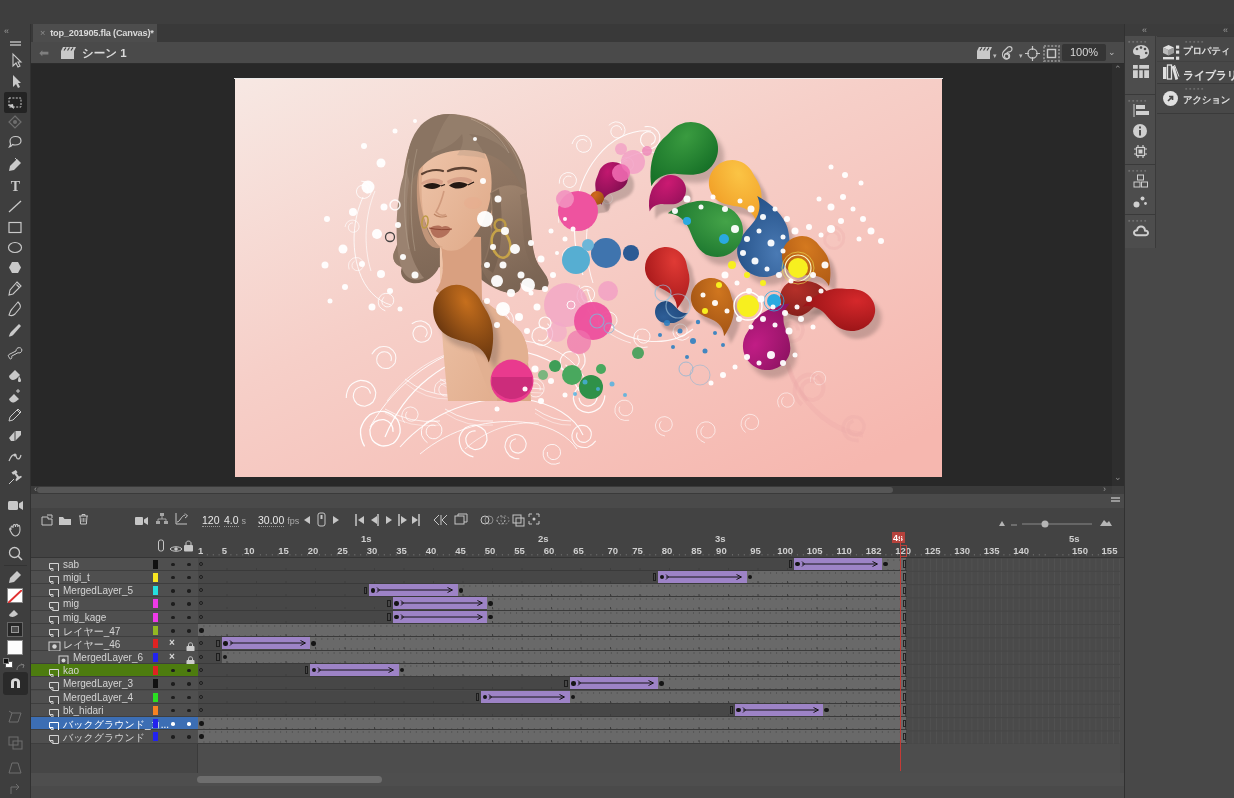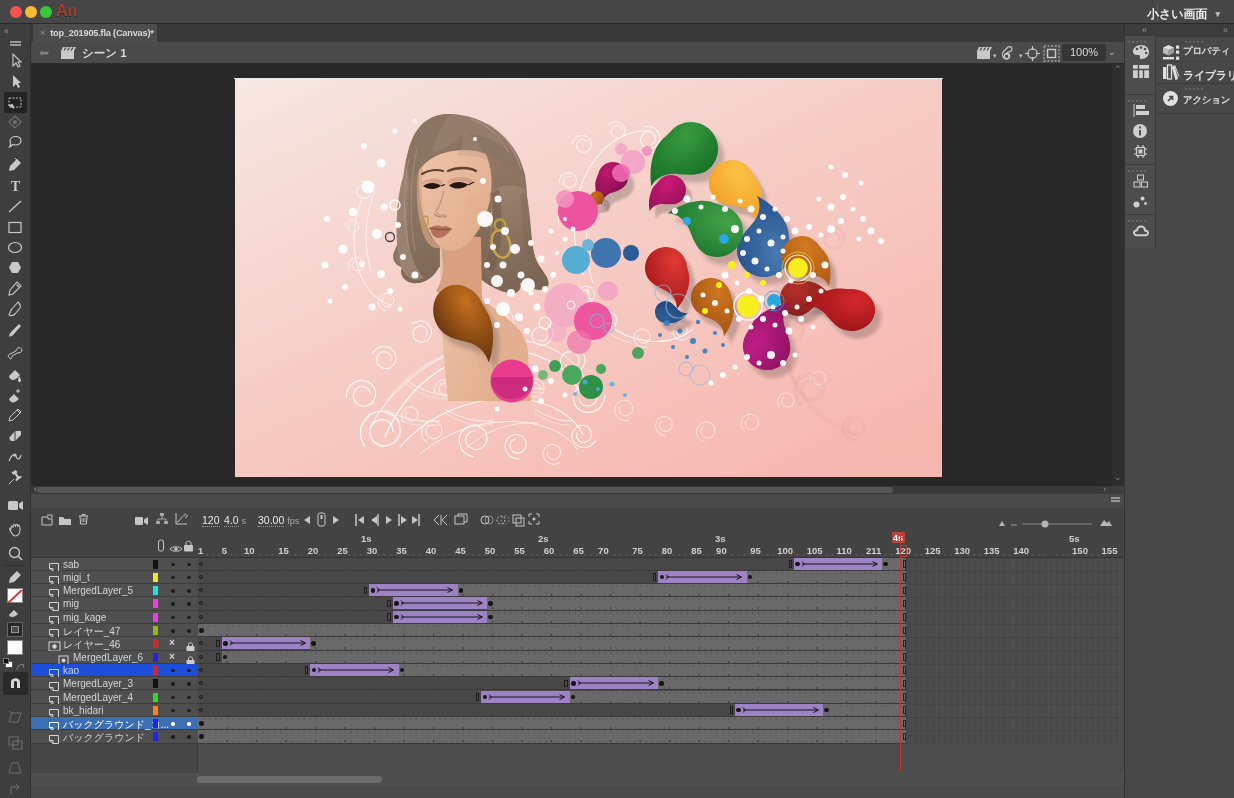--- a/index.html
+++ b/index.html
@@ -20,28 +20,20 @@
   #editbar { left:31px; top:42px; width:1093px; height:22px; background:#4a4a4a; border-bottom:1px solid #2c2c2c; }
   #canvas { left:31px; top:64px; width:1081px; height:422px; background:#282828; }
   #vscroll { left:1112px; top:64px; width:12px; height:422px; background:#2e2e2e; }
   #hscroll { left:31px; top:486px; width:1081px; height:8px; background:#3a3a3a; }
   #hthumb { left:6px; top:1px; width:856px; height:6px; background:#565656; border-radius:3px; }
   #tl { left:31px; top:494px; width:1093px; height:304px; background:#4a4a4a; overflow:hidden; }
 </style>
 </head>
 <body>
 <div id="app">
-<div id="titlebar" class="abs">
- <div class="tl abs" style="left:10px; background:#f4524d;"></div>
- <div class="tl abs" style="left:25px; background:#f8bd2f;"></div>
- <div class="tl abs" style="left:40px; background:#37c63c;"></div>
- <div id="antxt" class="abs">An</div>
- <div id="topdiv" class="abs"></div>
- <div id="winmode" class="abs">小さい画面</div>
-</div>
 
 <div id="ltool" class="abs">
       <div class="abs" style="left:4px; top:26px; width:23px; height:21px;"><svg width="23" height="21" viewBox="0 0 23 21">
           <path d="M9 4 L9 16 L12 13 L14 17 L16 16 L14 12 L17 12 Z" fill="none" stroke="#c9c9c9" stroke-width="1.1"></path>
         </svg></div>
       <div class="abs" style="left:4px; top:47px; width:23px; height:21px;"><svg width="23" height="21" viewBox="0 0 23 21">
           <path d="M9 4 L9 16 L12 13 L14 17 L16 16 L14 12 L17 12 Z" fill="#c9c9c9"></path>
         </svg></div>
       <div class="abs" style="left:4px; top:68px; width:23px; height:21px;background:#232323; border-radius:2px;"><svg width="23" height="21" viewBox="0 0 23 21">
           <rect x="5" y="6" width="12" height="9" fill="none" stroke="#c9c9c9" stroke-dasharray="2 1.4"></rect>
@@ -717,30 +709,30 @@
         <div class="t" style="left:272.1px;top:13px;width:20px;text-align:center;color:#cfcfcf;font-size:9.5px;font-weight:bold;">20</div>
         <div class="t" style="left:301.6px;top:13px;width:20px;text-align:center;color:#cfcfcf;font-size:9.5px;font-weight:bold;">25</div>
         <div class="t" style="left:331.1px;top:13px;width:20px;text-align:center;color:#cfcfcf;font-size:9.5px;font-weight:bold;">30</div>
         <div class="t" style="left:360.6px;top:13px;width:20px;text-align:center;color:#cfcfcf;font-size:9.5px;font-weight:bold;">35</div>
         <div class="t" style="left:390.1px;top:13px;width:20px;text-align:center;color:#cfcfcf;font-size:9.5px;font-weight:bold;">40</div>
         <div class="t" style="left:419.6px;top:13px;width:20px;text-align:center;color:#cfcfcf;font-size:9.5px;font-weight:bold;">45</div>
         <div class="t" style="left:449.1px;top:13px;width:20px;text-align:center;color:#cfcfcf;font-size:9.5px;font-weight:bold;">50</div>
         <div class="t" style="left:478.6px;top:13px;width:20px;text-align:center;color:#cfcfcf;font-size:9.5px;font-weight:bold;">55</div>
         <div class="t" style="left:508.1px;top:13px;width:20px;text-align:center;color:#cfcfcf;font-size:9.5px;font-weight:bold;">60</div>
         <div class="t" style="left:537.6px;top:13px;width:20px;text-align:center;color:#cfcfcf;font-size:9.5px;font-weight:bold;">65</div>
-        <div class="t" style="left:567.1px;top:13px;width:20px;text-align:left;color:#cfcfcf;font-size:9.5px;font-weight:bold;">70</div>
+        <div class="t" style="left:567.1px;top:13px;width:20px;text-align:right;color:#cfcfcf;font-size:9.5px;font-weight:bold;">70</div>
         <div class="t" style="left:596.6px;top:13px;width:20px;text-align:center;color:#cfcfcf;font-size:9.5px;font-weight:bold;">75</div>
         <div class="t" style="left:626.1px;top:13px;width:20px;text-align:center;color:#cfcfcf;font-size:9.5px;font-weight:bold;">80</div>
         <div class="t" style="left:655.6px;top:13px;width:20px;text-align:center;color:#cfcfcf;font-size:9.5px;font-weight:bold;">85</div>
         <div class="t" style="left:685.1px;top:13px;width:20px;text-align:left;color:#cfcfcf;font-size:9.5px;font-weight:bold;">90</div>
         <div class="t" style="left:714.6px;top:13px;width:20px;text-align:center;color:#cfcfcf;font-size:9.5px;font-weight:bold;">95</div>
         <div class="t" style="left:744.1px;top:13px;width:20px;text-align:center;color:#cfcfcf;font-size:9.5px;font-weight:bold;">100</div>
         <div class="t" style="left:773.6px;top:13px;width:20px;text-align:center;color:#cfcfcf;font-size:9.5px;font-weight:bold;">105</div>
         <div class="t" style="left:803.1px;top:13px;width:20px;text-align:center;color:#cfcfcf;font-size:9.5px;font-weight:bold;">110</div>
-        <div class="t" style="left:832.6px;top:13px;width:20px;text-align:center;color:#cfcfcf;font-size:9.5px;font-weight:bold;">211</div>
+        <div class="t" style="left:832.6px;top:13px;width:20px;text-align:center;color:#cfcfcf;font-size:9.5px;font-weight:bold;">182</div>
         <div class="t" style="left:862.1px;top:13px;width:20px;text-align:center;color:#cfcfcf;font-size:9.5px;font-weight:bold;">120</div>
         <div class="t" style="left:891.6px;top:13px;width:20px;text-align:center;color:#cfcfcf;font-size:9.5px;font-weight:bold;">125</div>
         <div class="t" style="left:921.1px;top:13px;width:20px;text-align:center;color:#cfcfcf;font-size:9.5px;font-weight:bold;">130</div>
         <div class="t" style="left:950.6px;top:13px;width:20px;text-align:center;color:#cfcfcf;font-size:9.5px;font-weight:bold;">135</div>
         <div class="t" style="left:980.1px;top:13px;width:20px;text-align:center;color:#cfcfcf;font-size:9.5px;font-weight:bold;">140</div>
         <div class="t" style="left:1009.6px;top:13px;width:20px;text-align:center;color:#cfcfcf;font-size:9.5px;font-weight:bold;margin-top:32px;">145</div>
         <div class="t" style="left:1039.0px;top:13px;width:20px;text-align:center;color:#cfcfcf;font-size:9.5px;font-weight:bold;">150</div>
         <div class="t" style="left:1068.5px;top:13px;width:20px;text-align:center;color:#cfcfcf;font-size:9.5px;font-weight:bold;">155</div>
         <div class="abs" style="left:868.6px;top:12.5px;width:7.4px;height:12px;border:1px solid #b5423c;"></div>
         <svg class="abs" style="left:0;top:0;" width="1093" height="25">
@@ -948,21 +940,21 @@
             <circle cx="5.5" cy="5.5" r="2" fill="#d4d4d4"></circle>
           </svg></div>
         <div class="t" style="left:42px;top:1px;color:#d4d4d4;font-size:10px;">MergedLayer_6</div>
         <div class="abs" style="left:122px;top:2px;width:5px;height:9px;background:#2222ee;"></div>
         <div class="t" style="left:138px;top:0px;color:#d8d8d8;font-size:10px;font-weight:bold;">×</div>
         <div class="abs" style="left:154px;top:1px;"><svg width="11" height="11">
             <rect x="1.5" y="5" width="8" height="5.5" rx="1" fill="#cdcdcd"></rect>
             <path d="M3.5 5 L3.5 3.5 C3.5 1.2 7.5 1.2 7.5 3.5 L7.5 5" fill="none" stroke="#cdcdcd"></path>
           </svg></div>
       </div>
-      <div class="abs" style="left:0;top:169.9px;width:167px;height:13.3px;background:#1d4ed8;border-bottom:1px solid #3e3e3e;">
+      <div class="abs" style="left:0;top:169.9px;width:167px;height:13.3px;background:#4d7c0f;border-bottom:1px solid #3e3e3e;">
         <div class="abs" style="left:17px;top:1px;"><svg width="12" height="11">
             <path d="M1.5 1.5 L10.5 1.5 L10.5 9.5 L5 9.5 L5 6.5 L1.5 6.5 Z" fill="none" stroke="#d4d4d4"></path>
             <path d="M5 9.5 L1.5 6.5" stroke="#d4d4d4"></path>
           </svg></div>
         <div class="t" style="left:32px;top:1px;color:#d4d4d4;font-size:10px;">kao</div>
         <div class="abs" style="left:122px;top:2px;width:5px;height:9px;background:#e02222;"></div>
         <div class="abs" style="left:140px;top:5px;width:3.5px;height:3.5px;border-radius:50%;background:#1d1d1d;"></div>
         <div class="abs" style="left:156px;top:5px;width:3.5px;height:3.5px;border-radius:50%;background:#1d1d1d;"></div>
       </div>
       <div class="abs" style="left:0;top:183.2px;width:167px;height:13.3px;background:#4f4f4f;border-bottom:1px solid #3e3e3e;">

